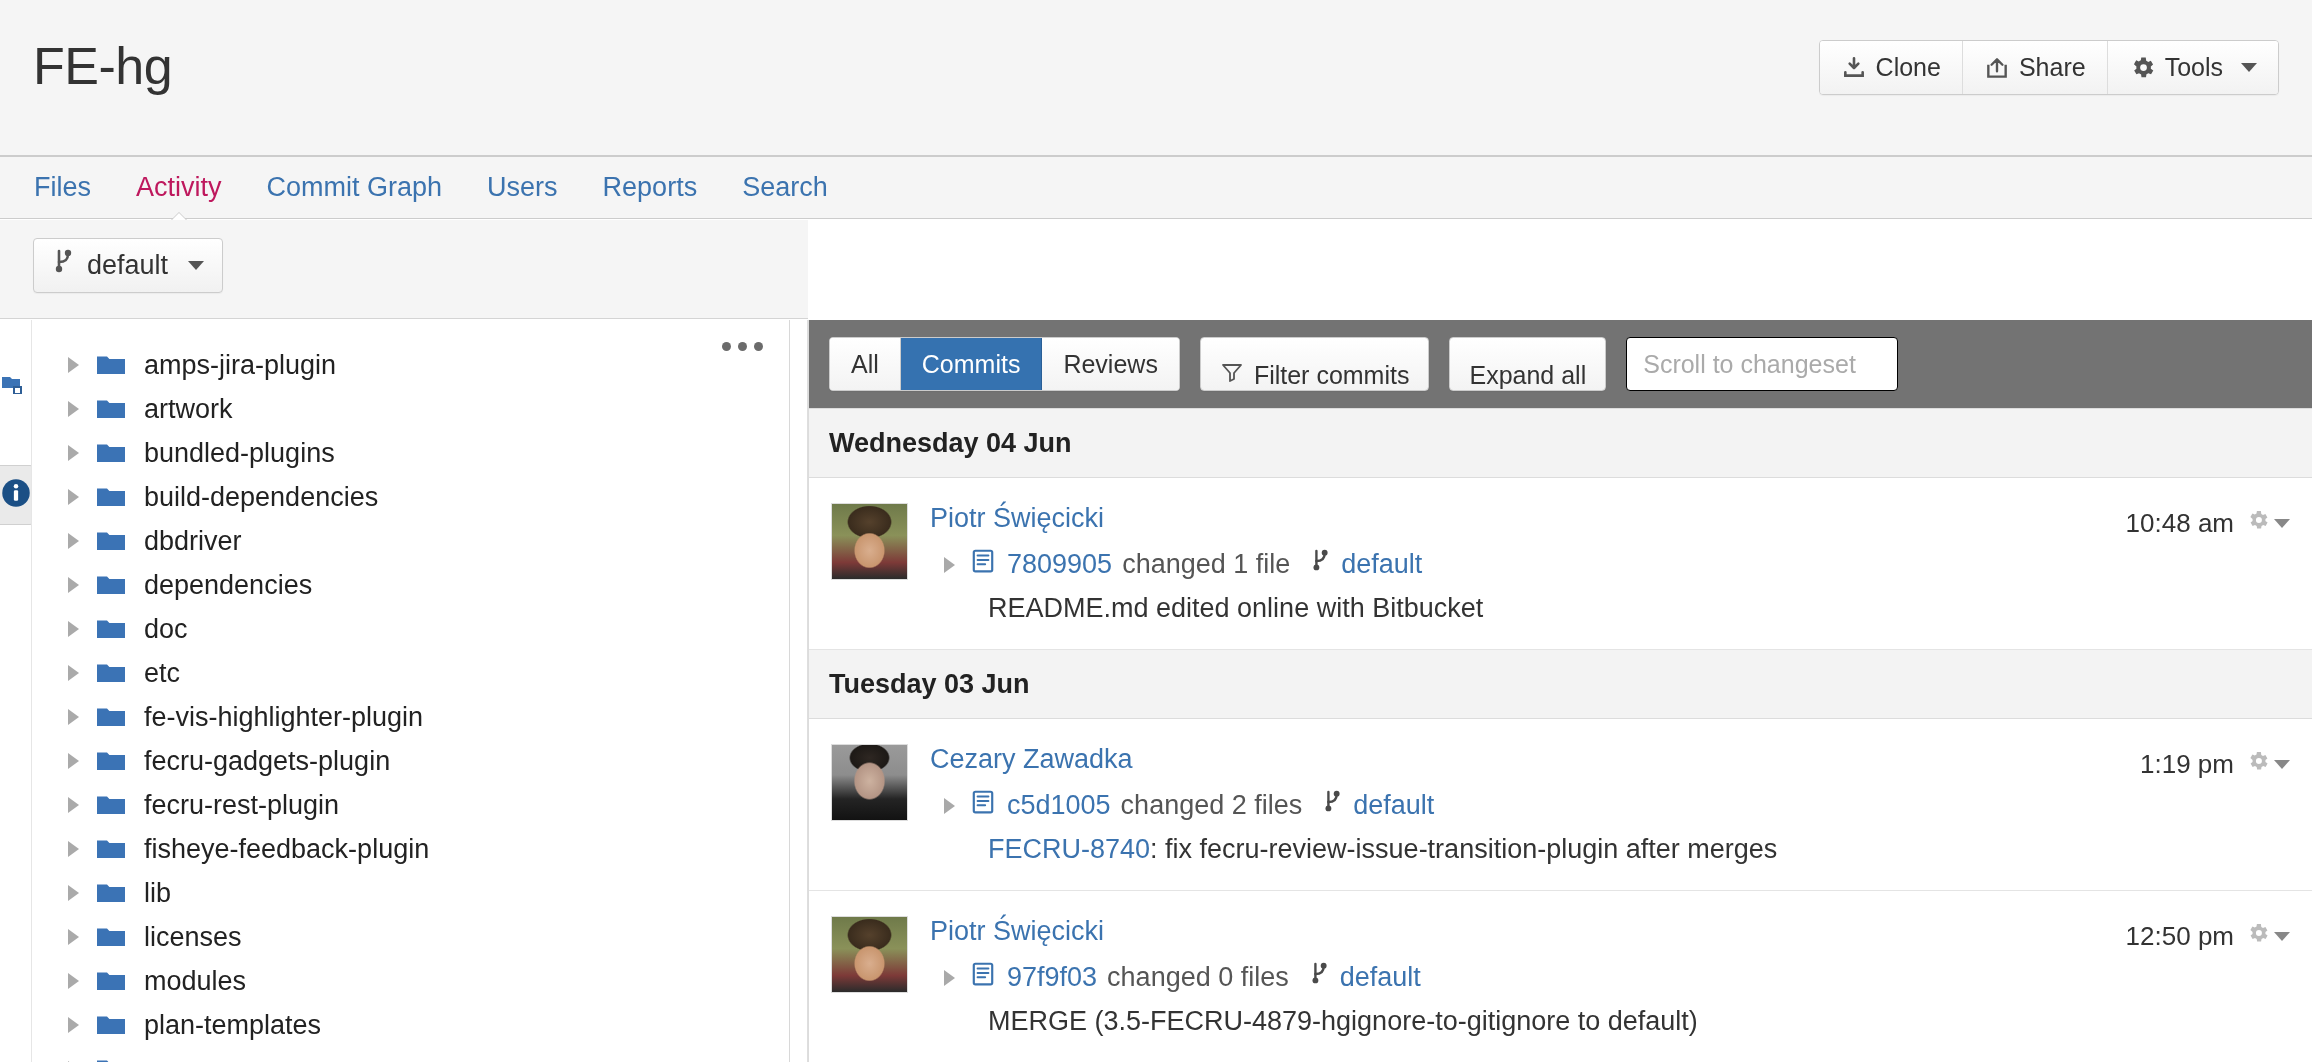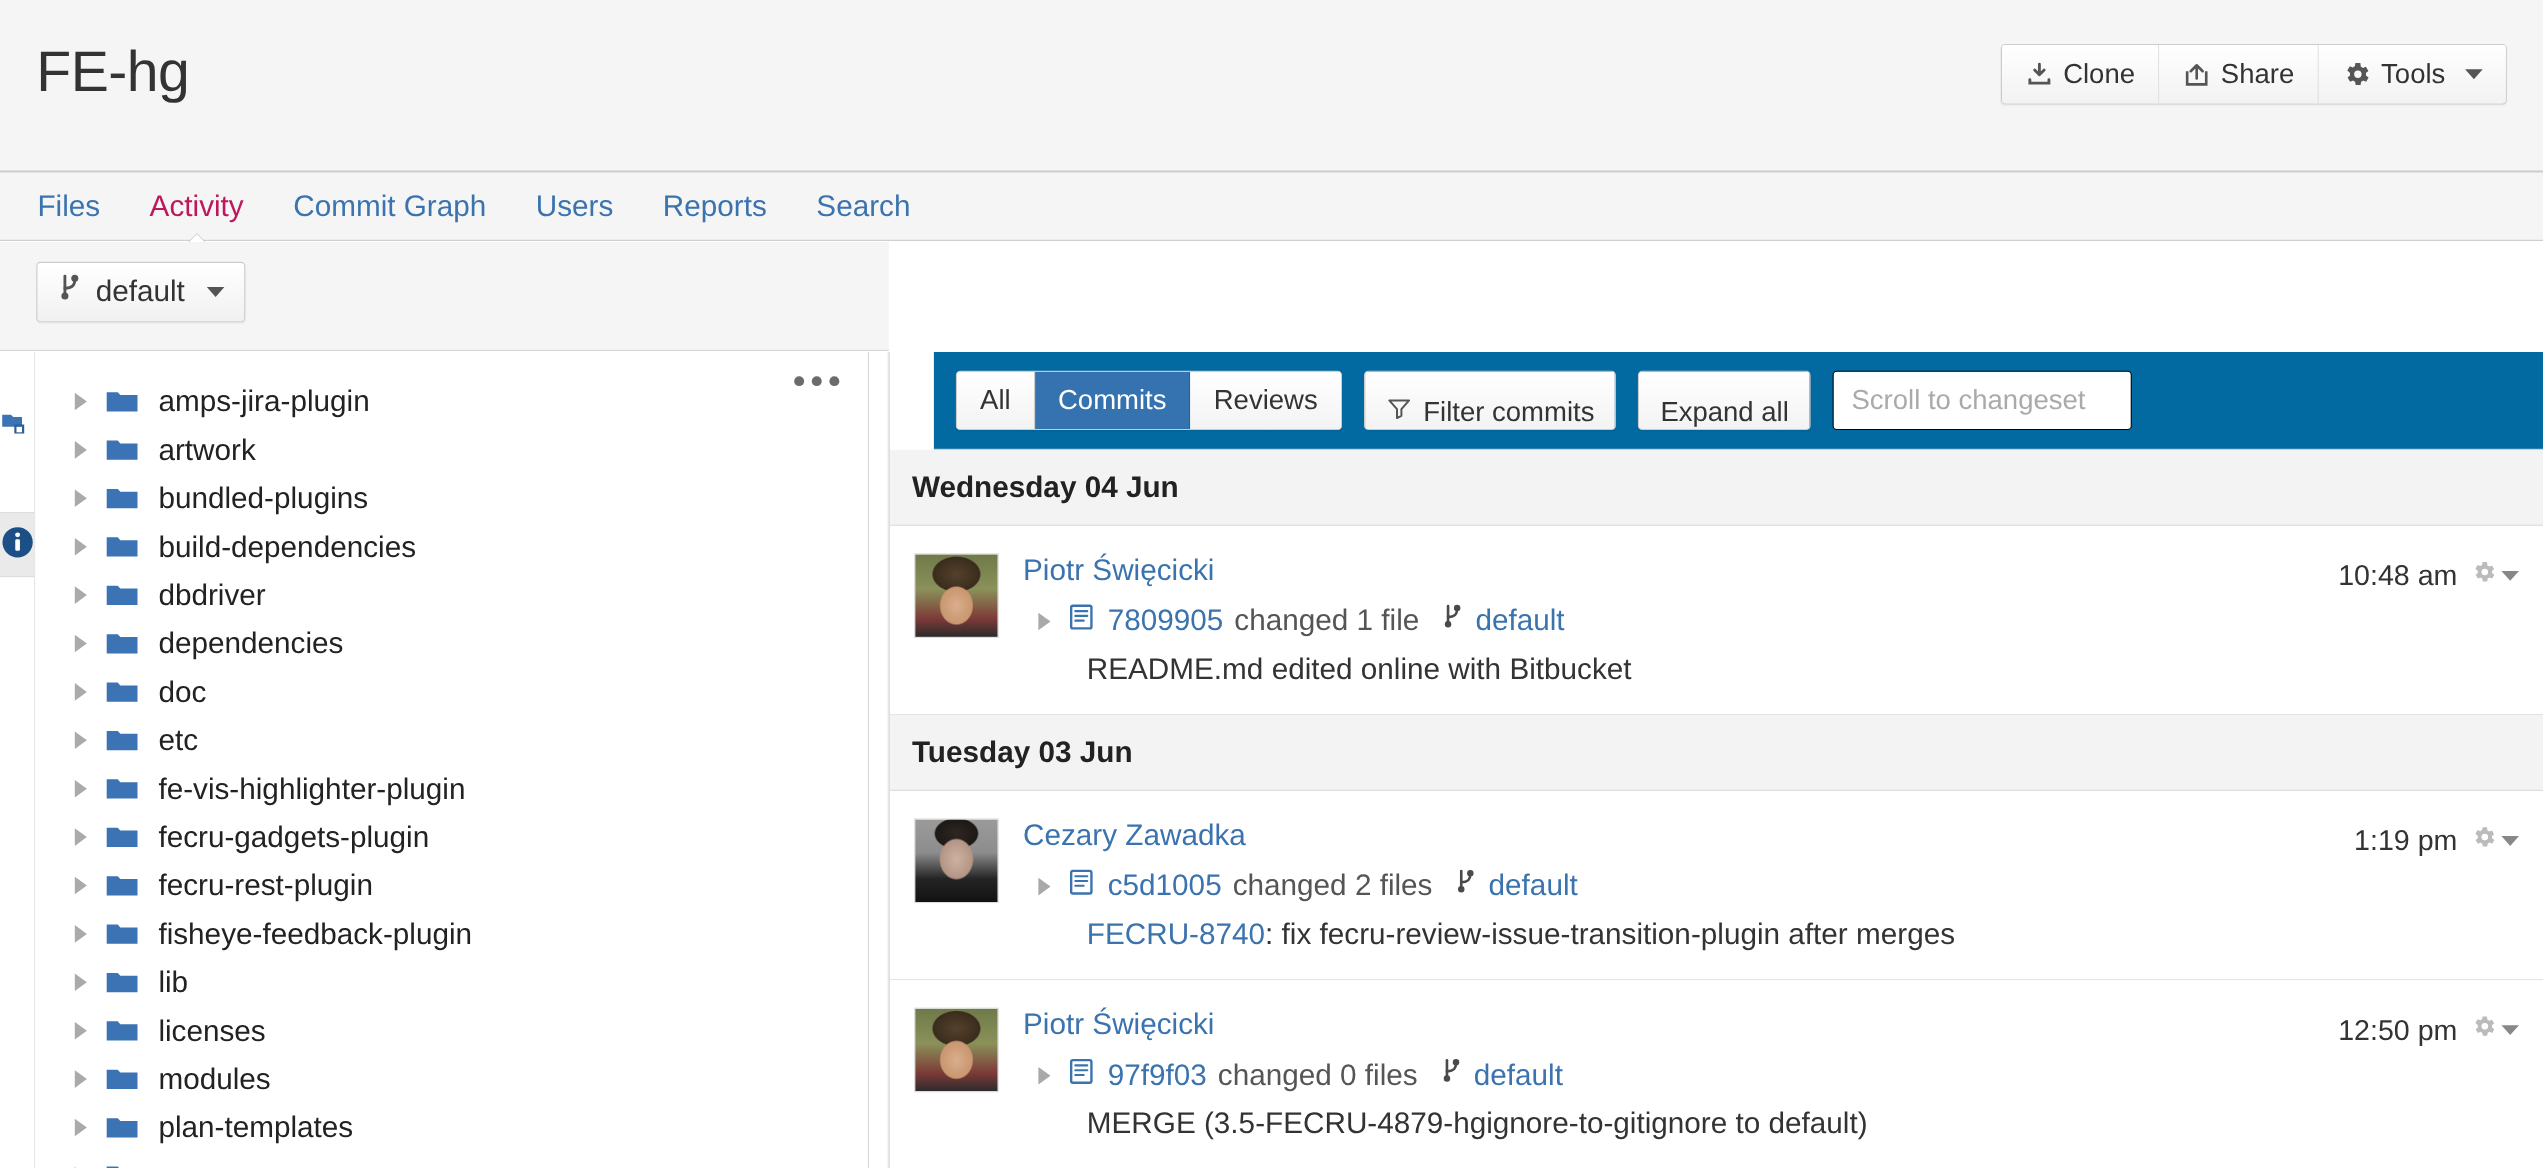--- a/index.html
+++ b/index.html
@@ -174,24 +174,24 @@
   .main-panel {
     position: absolute; left: 808px; top: 320px;
     width: 1504px; height: 742px;
     background: #ffffff;
     border-left: 1px solid #dcdcdc;
     overflow: hidden;
   }
   .main-toolbar {
     position: relative;
     height: 89px;
-    background: #0369a1;
+    background: #737373;
     border-bottom: 1px solid #dcdcdc;
     display: flex; align-items: center;
-    padding-left: 20px; gap: 20px; margin-left: 40px;
+    padding-left: 20px; gap: 20px;
   }
   .btn-group {
     display: flex; border: 1px solid #ccc; border-radius: 4px;
     overflow: hidden; height: 54px;
     background: #fff;
     box-shadow: 0 1px 1px rgba(0,0,0,0.04);
   }
   .seg-btn {
     display: flex; align-items: center; justify-content: center;
     padding: 0 21px; font-size: 25px; color: #333;

